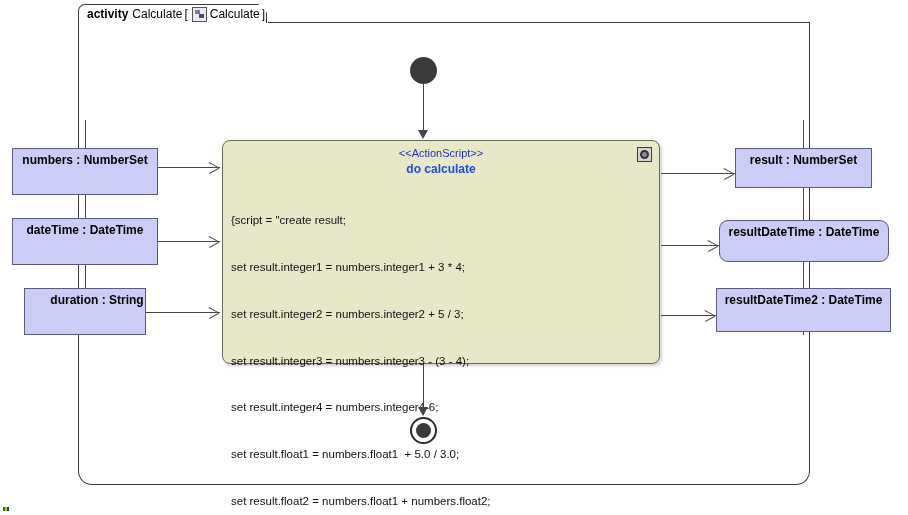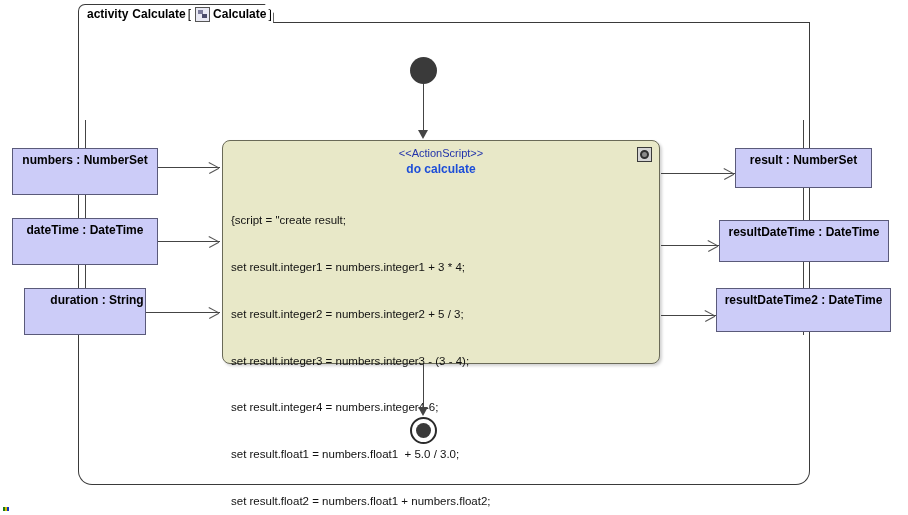--- a/index.html
+++ b/index.html
@@ -24,21 +24,21 @@
     border:1px solid #3a3a3a;border-bottom:none;
     border-top-left-radius:7px;
     background:#ffffff;
     padding:0 0 0 8px;
     display:flex;align-items:center;
     white-space:nowrap;
     font-size:12px;color:#000;
     clip-path:polygon(0 0, calc(100% - 9px) 0, 100% 9px, 100% 100%, 0 100%);
   }
   .frame-tab .kw{font-weight:bold;margin-right:4px;}
-  .frame-tab .nm{margin-right:1px;font-weight:bold;}
+  .frame-tab .nm{margin-right:1px;}
   .frame-tab .brk{margin:0 1px;}
   .mini-icon{
     display:inline-block;width:13px;height:13px;margin:0 3px;
     border:1px solid #555;background:#e9e9f4;position:relative;vertical-align:middle;
     flex:0 0 auto;
   }
   .mini-icon:before{
     content:"";position:absolute;left:2px;top:2px;width:5px;height:4px;
     background:#7a7a9a;
   }
@@ -192,21 +192,21 @@
   <div class="vline" style="left:803px;top:120px;height:215px;"></div>
 
   <div class="hline" style="left:661px;top:173px;width:74px;"></div>
   <div class="arrow-right" style="left:724px;top:168px;"></div>
   <div class="pin" style="left:735px;top:148px;width:137px;height:40px;">
     <span>result : NumberSet</span>
   </div>
 
   <div class="hline" style="left:661px;top:245px;width:58px;"></div>
   <div class="arrow-right" style="left:708px;top:240px;"></div>
-  <div class="pin" style="left:719px;top:220px;width:170px;height:42px;">
+  <div class="pin" style="left:719px;top:220px;width:170px;height:42px;border-radius:9px;">
     <span>resultDateTime : DateTime</span>
   </div>
 
   <div class="hline" style="left:661px;top:315px;width:55px;"></div>
   <div class="arrow-right" style="left:705px;top:310px;"></div>
   <div class="pin" style="left:716px;top:288px;width:175px;height:44px;">
     <span>resultDateTime2 : DateTime</span>
   </div>
 
   <div class="artifact"></div>

